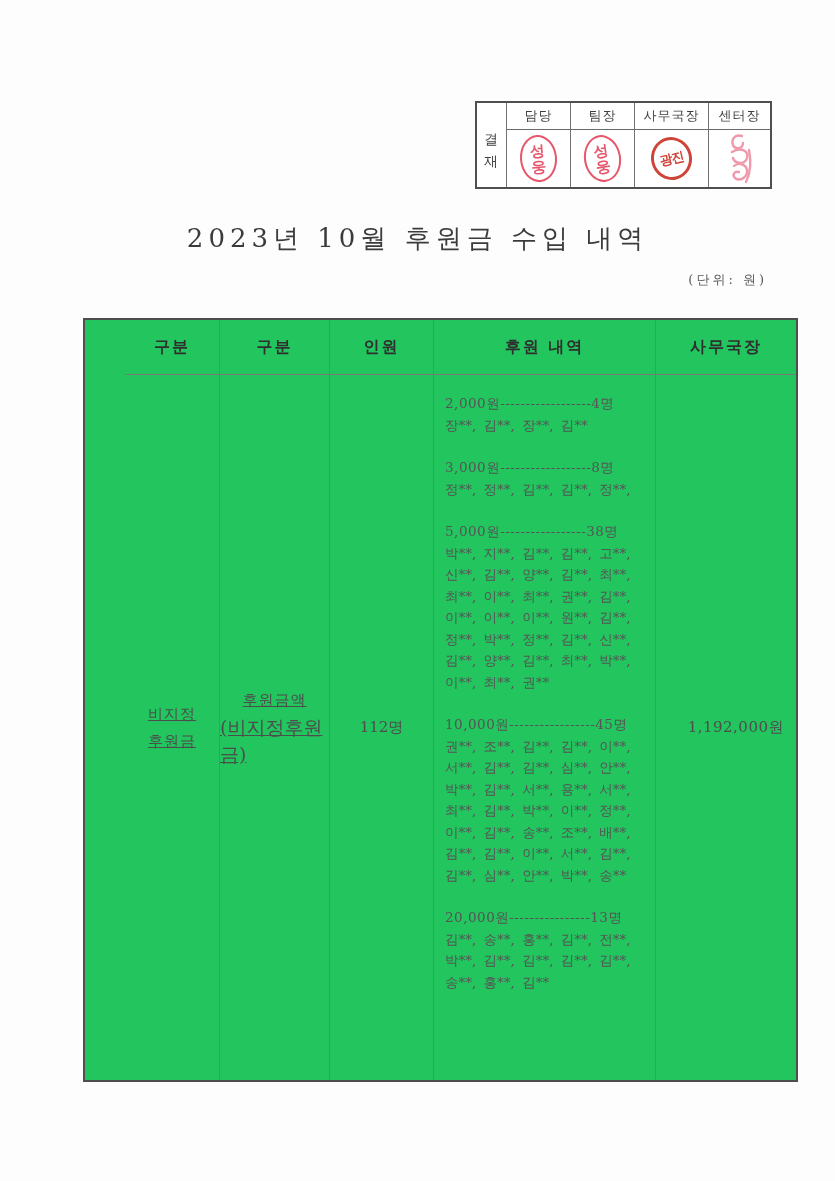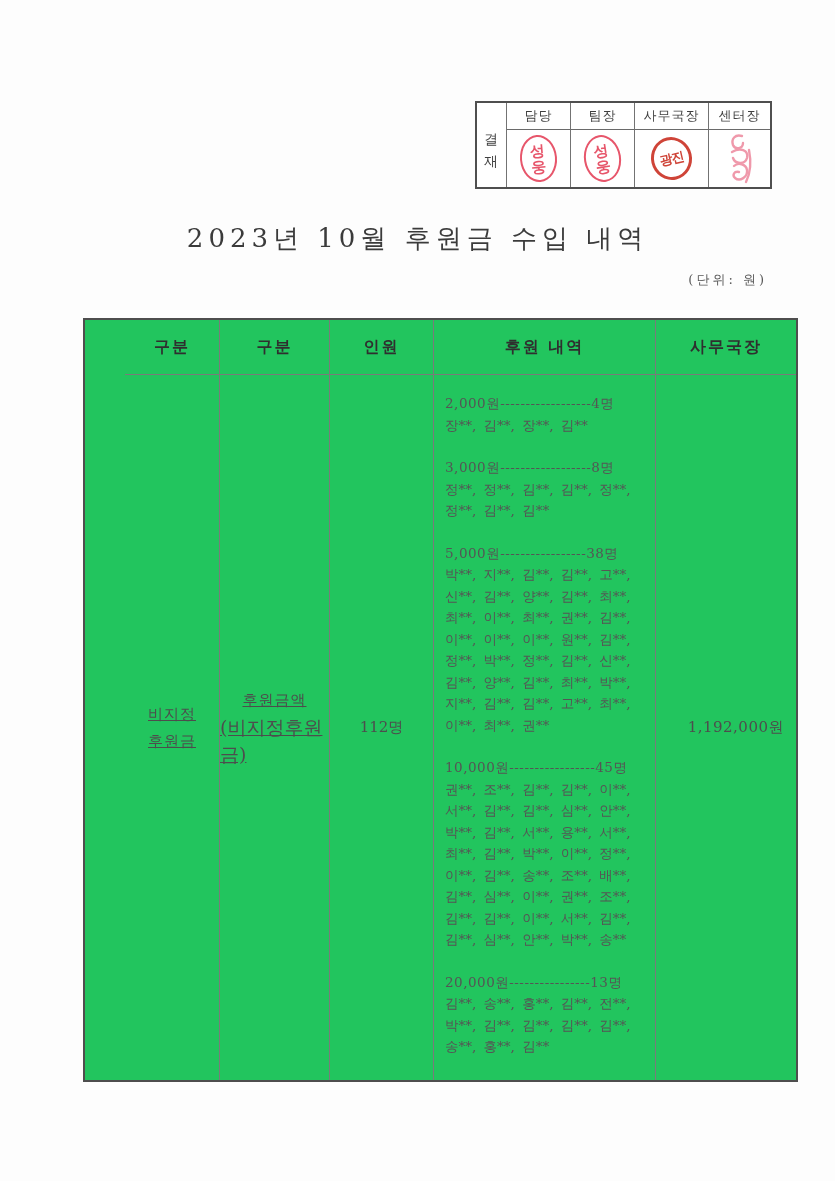--- a/index.html
+++ b/index.html
@@ -206,41 +206,38 @@
     <div class="td row-last cell-count">112명</div>
 
     <div class="td row-last cell-details">
       <div class="section">
         <div class="line amount-line">2,000원------------------4명</div>
         <div class="line">장**, 김**, 장**, 김**</div>
       </div>
       <div class="section">
         <div class="line amount-line">3,000원------------------8명</div>
         <div class="line">정**, 정**, 김**, 김**, 정**,</div>
-        <div class="line">정**, 김**, 김**</div>
       </div>
       <div class="section">
         <div class="line amount-line">5,000원-----------------38명</div>
         <div class="line">박**, 지**, 김**, 김**, 고**,</div>
         <div class="line">신**, 김**, 양**, 김**, 최**,</div>
         <div class="line">최**, 이**, 최**, 권**, 김**,</div>
         <div class="line">이**, 이**, 이**, 원**, 김**,</div>
         <div class="line">정**, 박**, 정**, 김**, 신**,</div>
         <div class="line">김**, 양**, 김**, 최**, 박**,</div>
-        <div class="line">지**, 김**, 김**, 고**, 최**,</div>
         <div class="line">이**, 최**, 권**</div>
       </div>
       <div class="section">
         <div class="line amount-line">10,000원-----------------45명</div>
         <div class="line">권**, 조**, 김**, 김**, 이**,</div>
         <div class="line">서**, 김**, 김**, 심**, 안**,</div>
         <div class="line">박**, 김**, 서**, 용**, 서**,</div>
         <div class="line">최**, 김**, 박**, 이**, 정**,</div>
         <div class="line">이**, 김**, 송**, 조**, 배**,</div>
-        <div class="line">김**, 심**, 이**, 권**, 조**,</div>
         <div class="line">김**, 김**, 이**, 서**, 김**,</div>
         <div class="line">김**, 심**, 안**, 박**, 송**</div>
       </div>
       <div class="section">
         <div class="line amount-line">20,000원----------------13명</div>
         <div class="line">김**, 송**, 홍**, 김**, 전**,</div>
         <div class="line">박**, 김**, 김**, 김**, 김**,</div>
         <div class="line">송**, 홍**, 김**</div>
       </div>
     </div>

